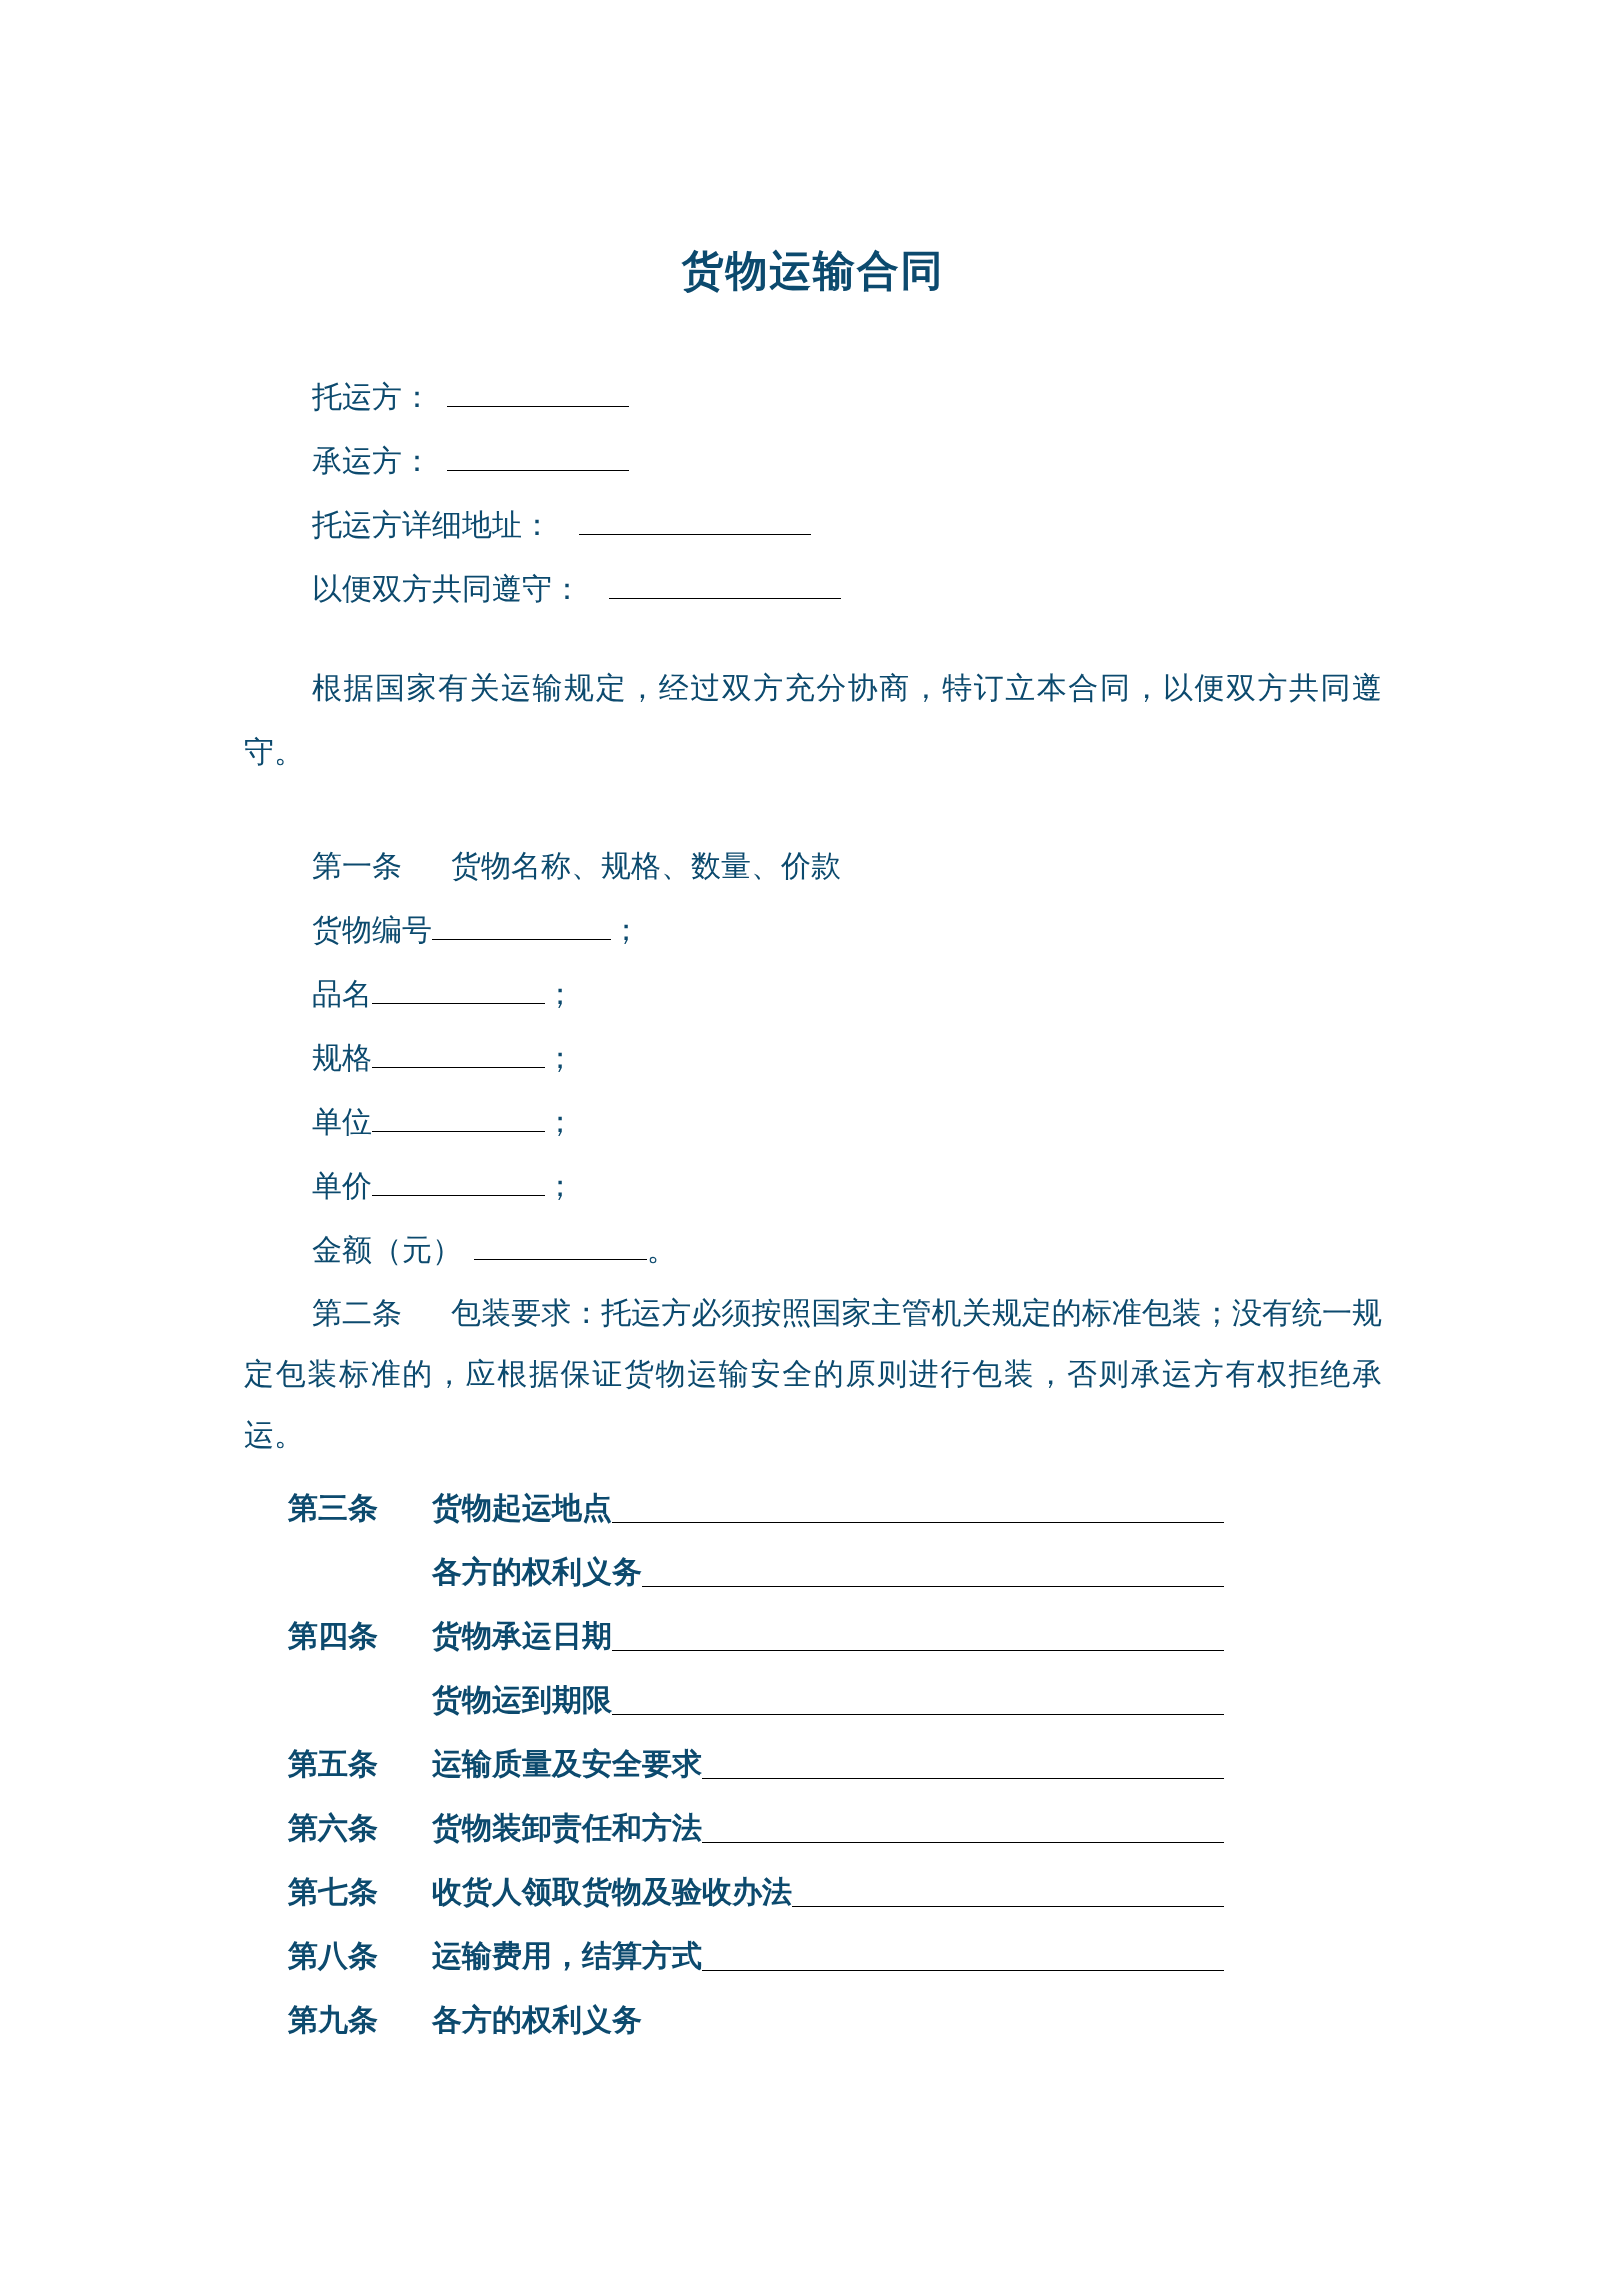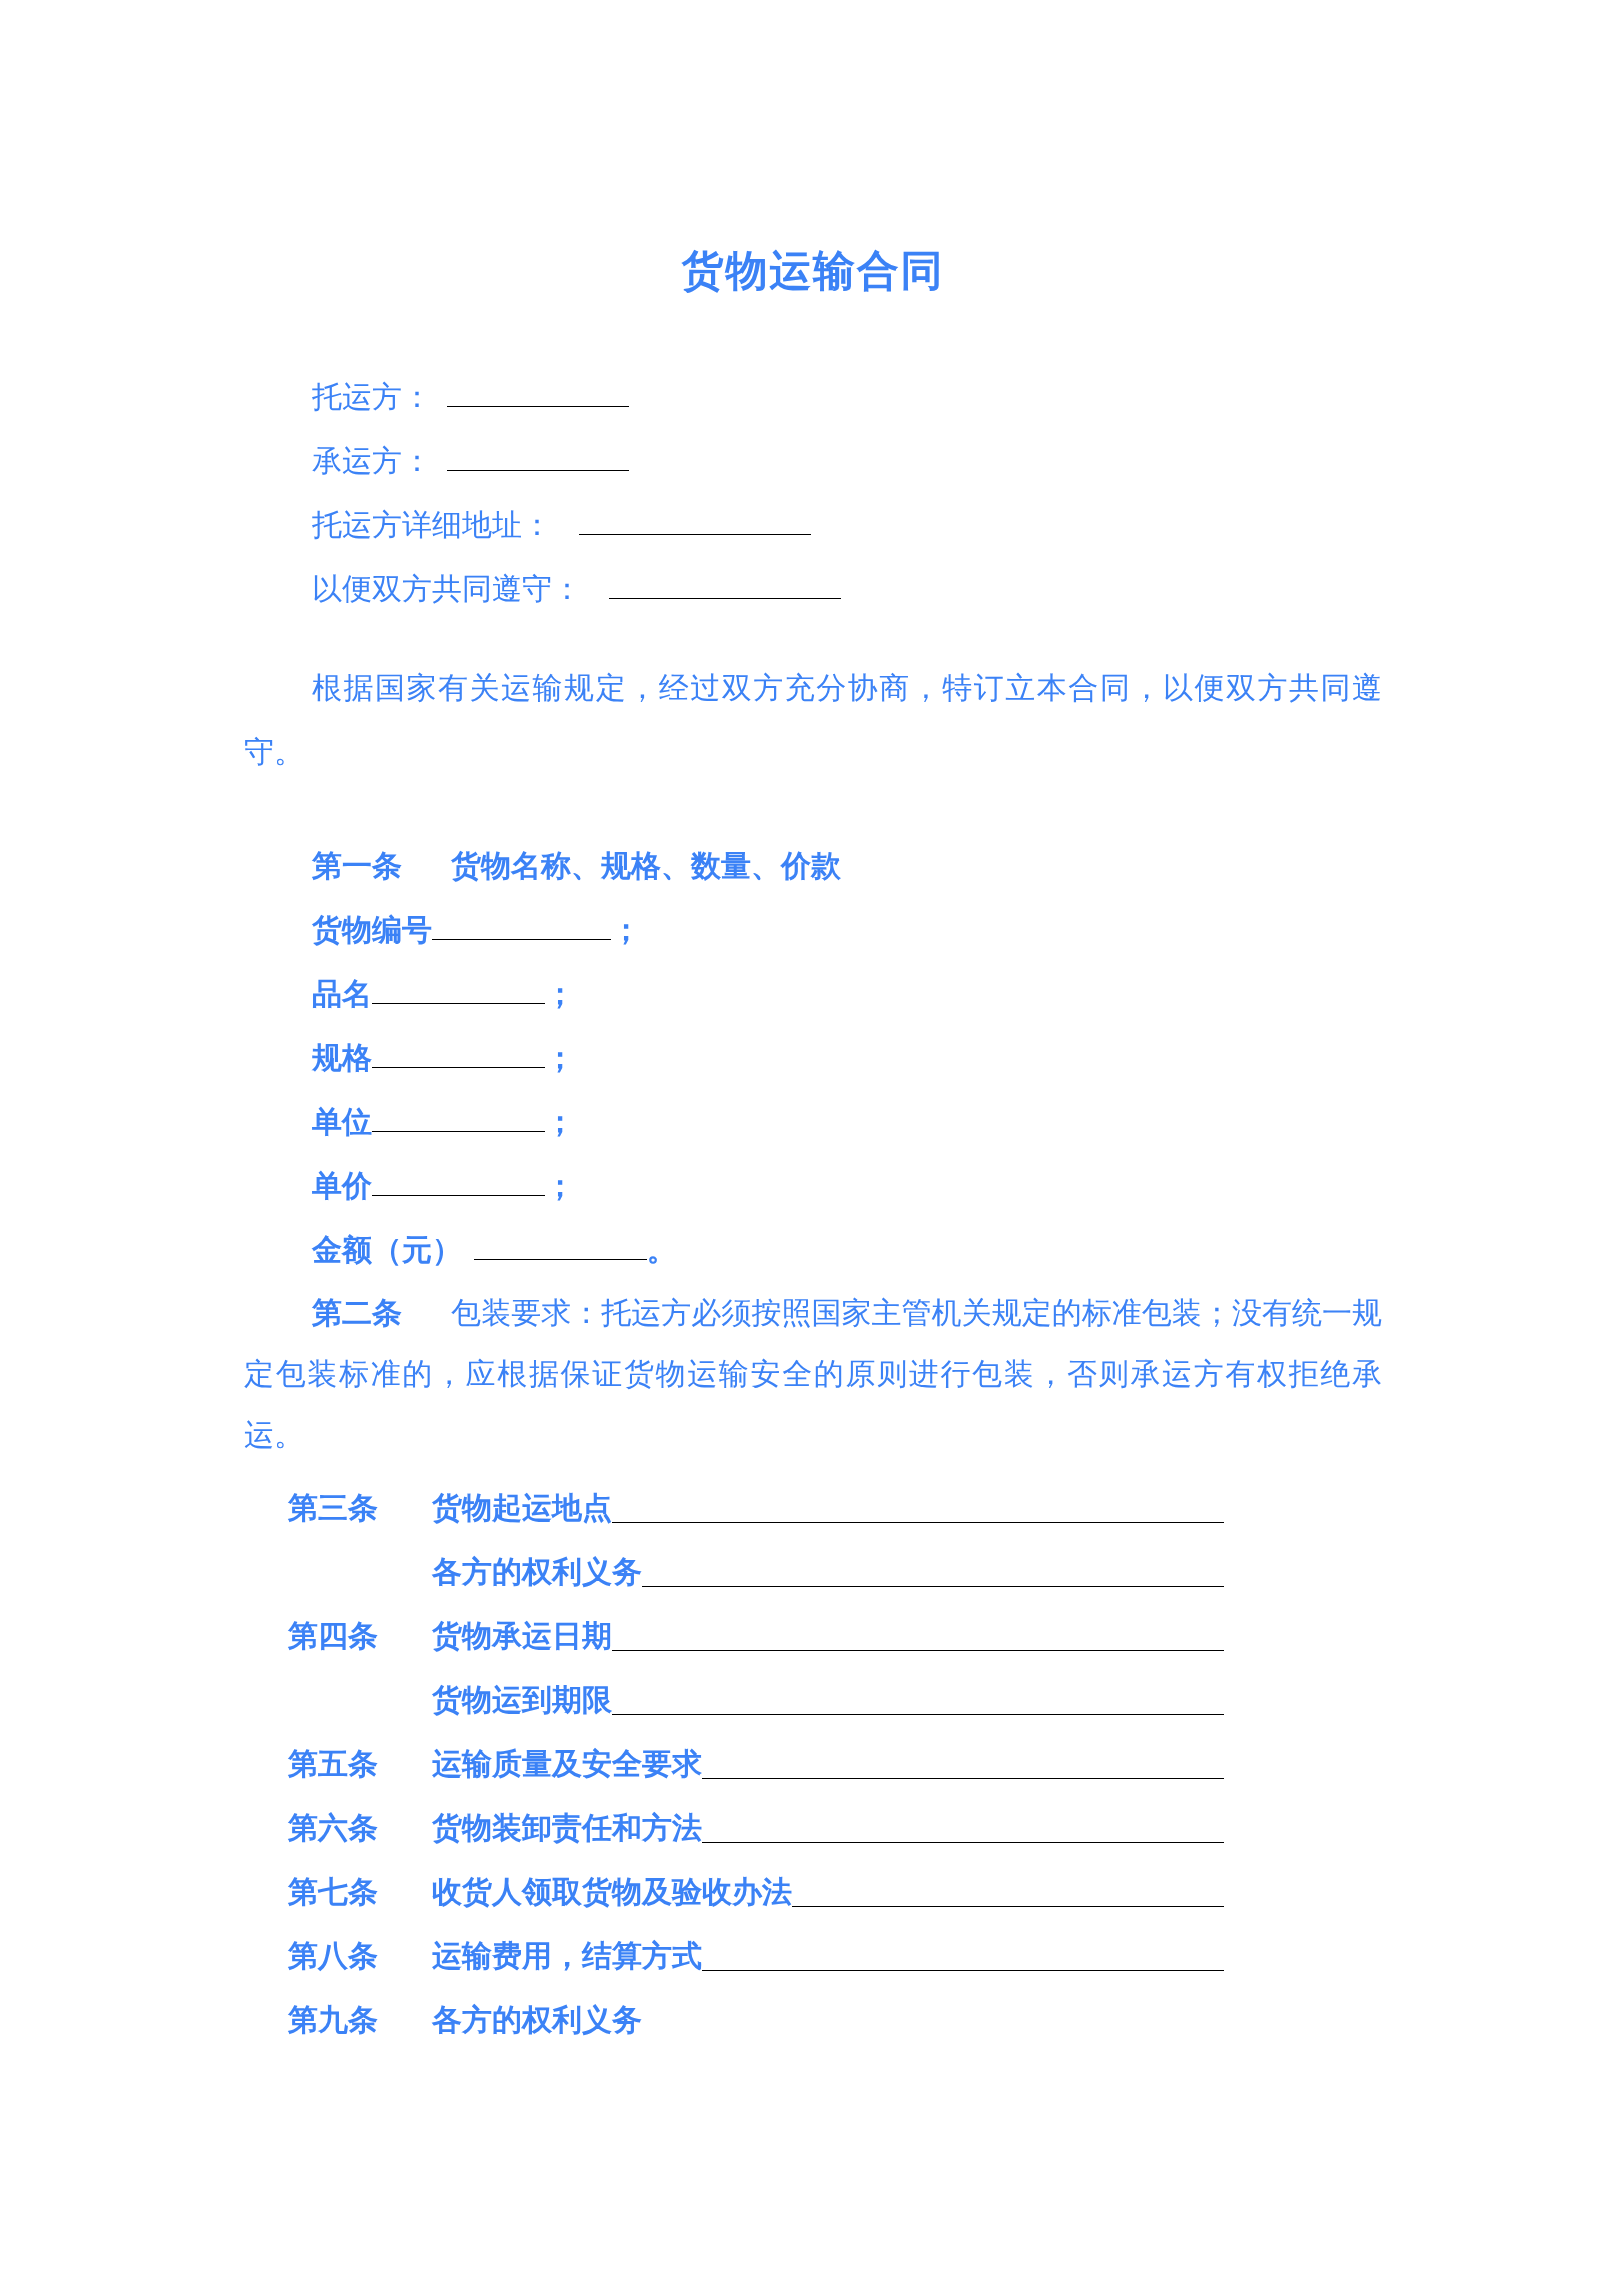--- a/index.html
+++ b/index.html
@@ -1,18 +1,18 @@
 <!DOCTYPE html>
 <html style="font-size:14.5px"><head>
 <meta charset="utf-8">
 <style>
   html,body { margin:0; padding:0; background:#ffffff; }
   .page {
     width:1623px; height:2294px;
-    background:#ffffff; color:#3b82f6;
+    background:#ffffff; color:#0c4a6e;
     font-family:"Liberation Serif","DejaVu Serif",serif;
     font-size:30px;
     box-sizing:border-box;
     padding:247px 241px 0 244px;
     overflow:hidden;
     position:relative;
   }
   .title {
     font-family:"Liberation Sans","DejaVu Sans",sans-serif;
     font-weight:bold;
@@ -21,21 +21,21 @@
     letter-spacing:1.8px;
     text-align:center;
     margin:0;
   }
   .info-block { margin-top:71px; }
   .line {
     height:64px; line-height:64px;
     white-space:nowrap;
   }
   .indent { padding-left:68px; }
-  .b { font-weight:bold; }
+  .b { font-weight:normal; }
   
   .u {
     display:inline-block;
     height:31px;
     border-bottom:1.8px solid #000;
     vertical-align:baseline;
   }
   .u-200 { width:182px; margin-left:14.5px; }
   .u-255 { width:232px; margin-left:27px; }
   .u-197 { width:179px; }

